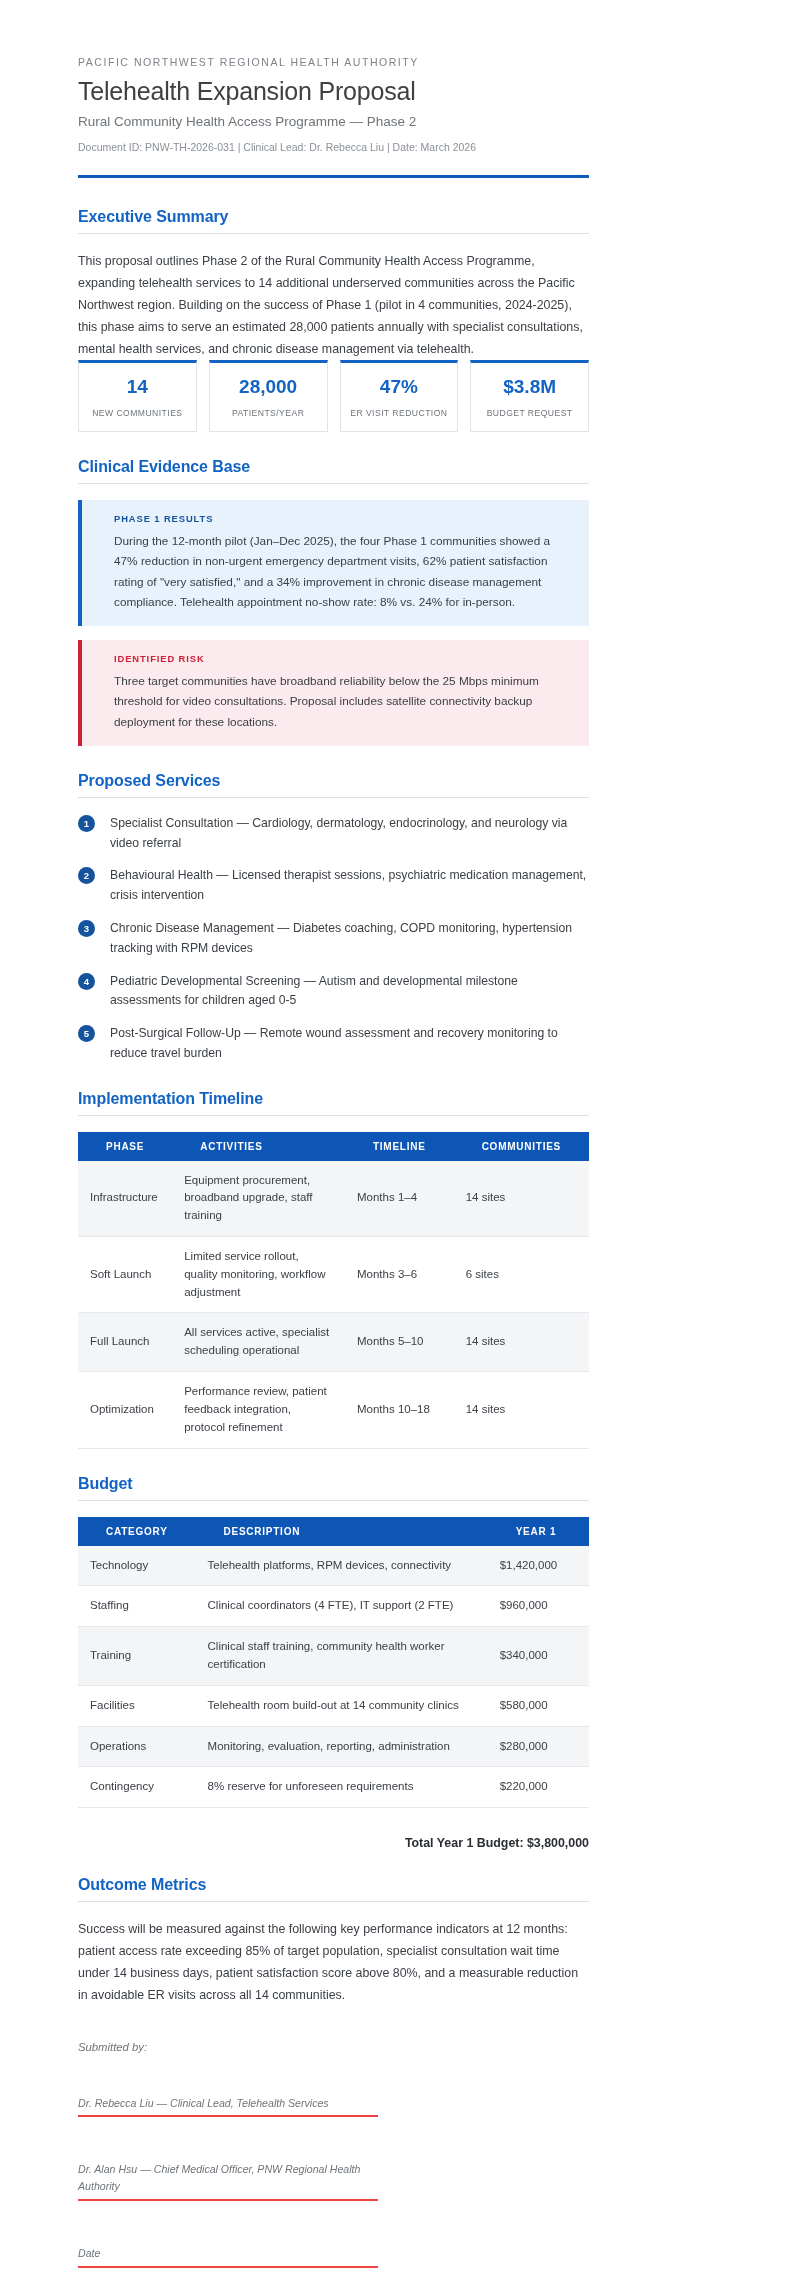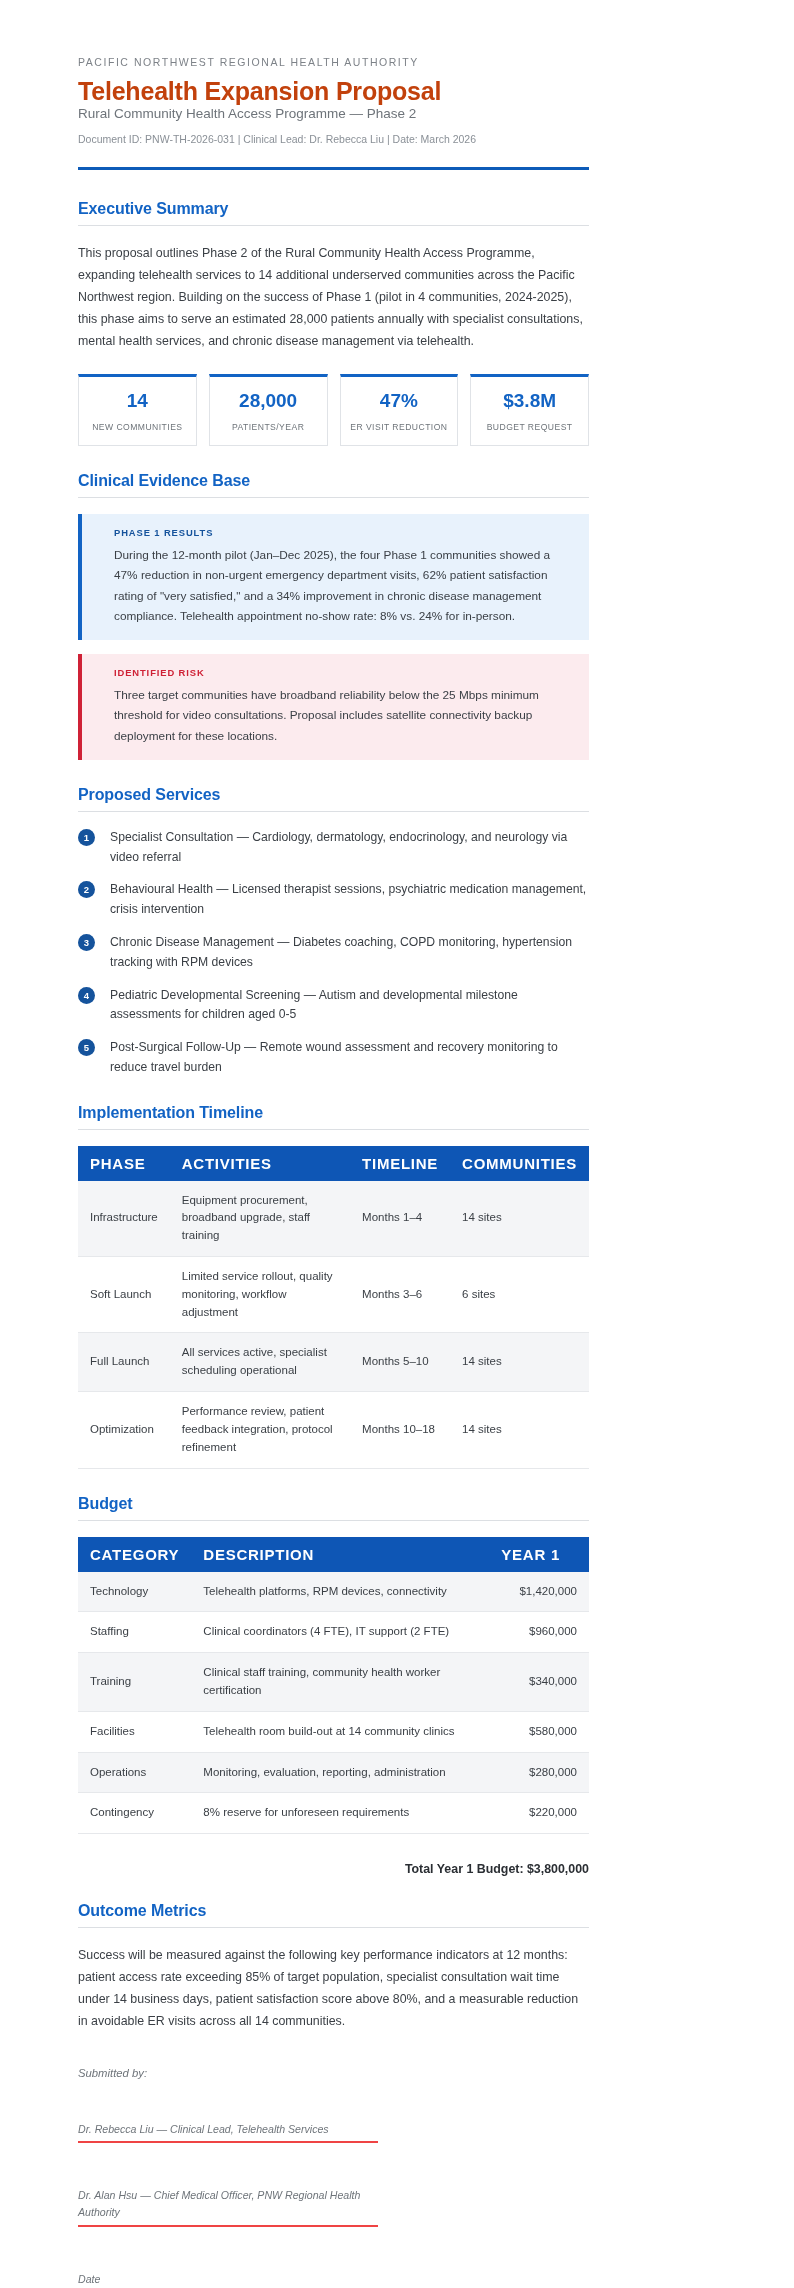--- a/index.html
+++ b/index.html
@@ -27,25 +27,25 @@
   .org-line {
     font-size: 10.5px;
     letter-spacing: 1.55px;
     color: #7d8288;
     text-transform: uppercase;
     font-weight: 400;
     margin-bottom: 9px;
   }
   .doc-title {
     font-size: 25px;
-    font-weight: bold;
-    color: #c2410c;
+    font-weight: normal;
+    color: #404040;
     letter-spacing: -0.2px;
     line-height: 1.15;
-    margin: 0 0 0 0;
+    margin: 0 0 8px 0;
   }
   .doc-subtitle {
     font-size: 13.5px;
     color: #6e747a;
     margin-bottom: 12px;
     font-weight: 400;
   }
   .doc-meta {
     font-size: 10.5px;
     color: #8a9097;
@@ -78,21 +78,20 @@
     line-height: 1.78;
     color: #3a3f45;
     margin: 0;
     text-align: left;
   }
 
   
   .stats-row {
     display: flex;
     gap: 12px;
-    margin-top: 22px;
     justify-content: flex-end;
   }
   .stat-card {
     flex: 1 1 0;
     border: 1px solid #e0e3e7;
     border-top: 3px solid #1263c4;
     padding: 13px 6px 13px 6px;
     text-align: center;
     background: #ffffff;
   }
@@ -167,39 +166,39 @@
 
   
   table.doc-table {
     width: 100%;
     border-collapse: collapse;
     font-size: 11.5px;
   }
   table.doc-table thead th {
     background: #0e56b5;
     color: #ffffff;
-    font-size: 15px;
+    font-size: 10px;
     font-weight: bold;
     letter-spacing: 0.75px;
     text-transform: uppercase;
     text-align: left;
-    padding: 9px 12px;
+    padding: 9px 28px;
     white-space: nowrap;
     margin-top: 12px;
   }
   table.doc-table tbody td {
     padding: 11px 12px;
     color: #3a3f45;
     line-height: 1.55;
     border-bottom: 1px solid #e6e8eb;
     vertical-align: middle;
   }
   table.doc-table tbody tr:nth-child(odd) td { background: #f4f5f7; }
   table.doc-table tbody tr:nth-child(even) td { background: #ffffff; }
-  .col-right { text-align: right; }
+  .col-right { text-align: left; }
   th.col-right { text-align: right; }
   .w-phase { width: 17%; }
   .w-activities { width: 48%; }
   .w-timeline { width: 18%; }
   .w-communities { width: 17%; }
   .w-category { width: 17%; }
   .w-description { width: 63%; }
   .w-year1 { width: 20%; }
 
   .budget-total {

